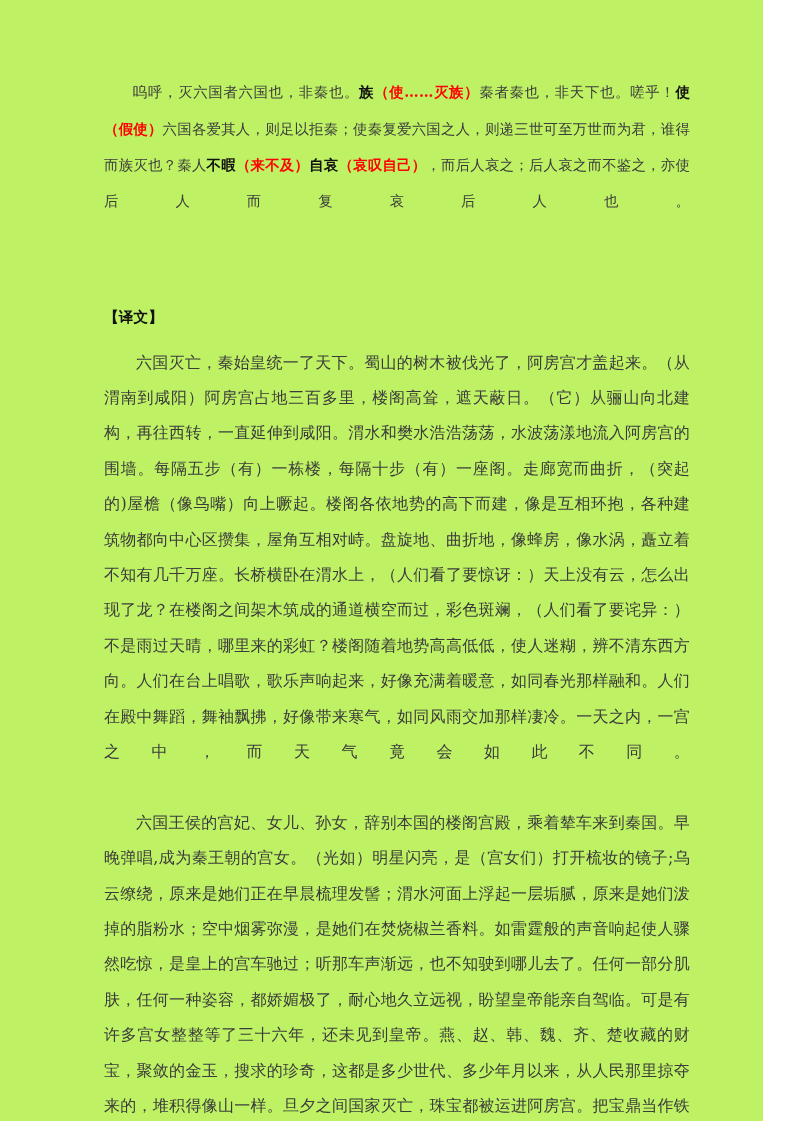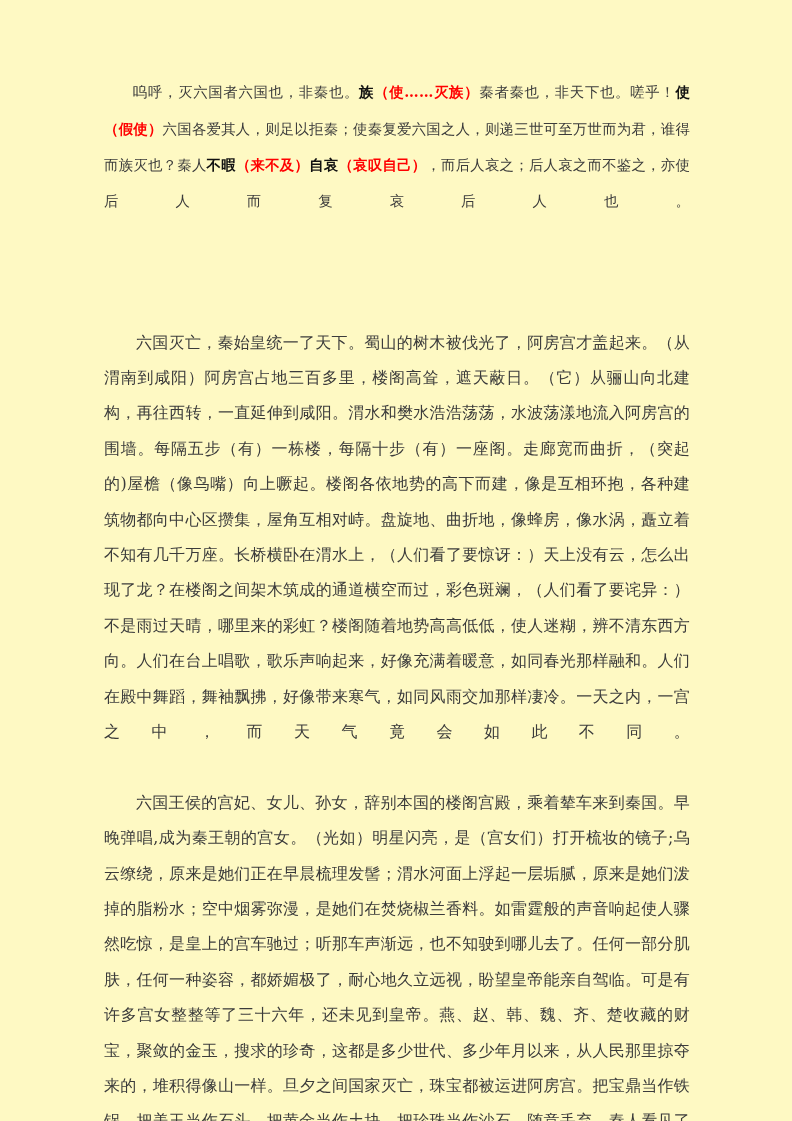--- a/index.html
+++ b/index.html
@@ -12,23 +12,24 @@
     height: 1121px;
     font-family: "DejaVu Serif", "Liberation Serif", serif;
     color: #3a3a3a;
     position: relative;
     overflow: hidden;
   }
   .page {
     position: absolute;
     left: 0;
     top: 0;
-    width: 792px;
+    width: 719px;
     height: 1121px;
-    background: #fef9c3;
+    background: #bef264;
+    padding-left: 44px;
   }
   .content {
     position: absolute;
     left: 104px;
     top: 74px;
     width: 586px;
   }
 
   
   .classic-para {
@@ -92,20 +93,21 @@
 </head>
 <body>
 
 <div class="page">
   <div class="content">
 
     <p class="classic-para"><span>呜呼，灭六国者六国也，非秦也。</span><b class="bk">族</b><span class="rd">（使……灭族）</span><span>秦者秦也，非天下也。嗟乎！</span><b class="bk">使</b><span class="rd">（假使）</span><span>六国各爱其人，则足以拒秦；使秦复爱六国之人，则递三世可至万世而为君，谁得而族灭也？秦人</span><b class="bk">不暇</b><span class="rd">（来不及）</span><b class="bk">自哀</b><span class="rd">（哀叹自己）</span><span>，而后人哀之；后人哀之而不鉴之，亦使后人而复哀后人也。</span></p>
 
     <div class="gap-after-classic"></div>
 
+    <p class="section-heading">【译文】</p>
 
     <div class="gap-after-heading"></div>
 
     <p class="trans-para">六国灭亡，秦始皇统一了天下。蜀山的树木被伐光了，阿房宫才盖起来。（从渭南到咸阳）阿房宫占地三百多里，楼阁高耸，遮天蔽日。（它）从骊山向北建构，再往西转，一直延伸到咸阳。渭水和樊水浩浩荡荡，水波荡漾地流入阿房宫的围墙。每隔五步（有）一栋楼，每隔十步（有）一座阁。走廊宽而曲折，（突起的)屋檐（像鸟嘴）向上噘起。楼阁各依地势的高下而建，像是互相环抱，各种建筑物都向中心区攒集，屋角互相对峙。盘旋地、曲折地，像蜂房，像水涡，矗立着不知有几千万座。长桥横卧在渭水上，（人们看了要惊讶：）天上没有云，怎么出现了龙？在楼阁之间架木筑成的通道横空而过，彩色斑斓，（人们看了要诧异：）不是雨过天晴，哪里来的彩虹？楼阁随着地势高高低低，使人迷糊，辨不清东西方向。人们在台上唱歌，歌乐声响起来，好像充满着暖意，如同春光那样融和。人们在殿中舞蹈，舞袖飘拂，好像带来寒气，如同风雨交加那样凄冷。一天之内，一宫之中，而天气竟会如此不同。</p>
 
     <p class="trans-para nolast">六国王侯的宫妃、女儿、孙女，辞别本国的楼阁宫殿，乘着辇车来到秦国。早晚弹唱,成为秦王朝的宫女。（光如）明星闪亮，是（宫女们）打开梳妆的镜子;乌云缭绕，原来是她们正在早晨梳理发髻；渭水河面上浮起一层垢腻，原来是她们泼掉的脂粉水；空中烟雾弥漫，是她们在焚烧椒兰香料。如雷霆般的声音响起使人骤然吃惊，是皇上的宫车驰过；听那车声渐远，也不知驶到哪儿去了。任何一部分肌肤，任何一种姿容，都娇媚极了，耐心地久立远视，盼望皇帝能亲自驾临。可是有许多宫女整整等了三十六年，还未见到皇帝。燕、赵、韩、魏、齐、楚收藏的财宝，聚敛的金玉，搜求的珍奇，这都是多少世代、多少年月以来，从人民那里掠夺来的，堆积得像山一样。旦夕之间国家灭亡，珠宝都被运进阿房宫。把宝鼎当作铁锅，把美玉当作石头，把黄金当作土块，把珍珠当作沙石，随意丢弃，秦人看见了也不觉得可惜。</p>
 
   </div>
 </div>
 

